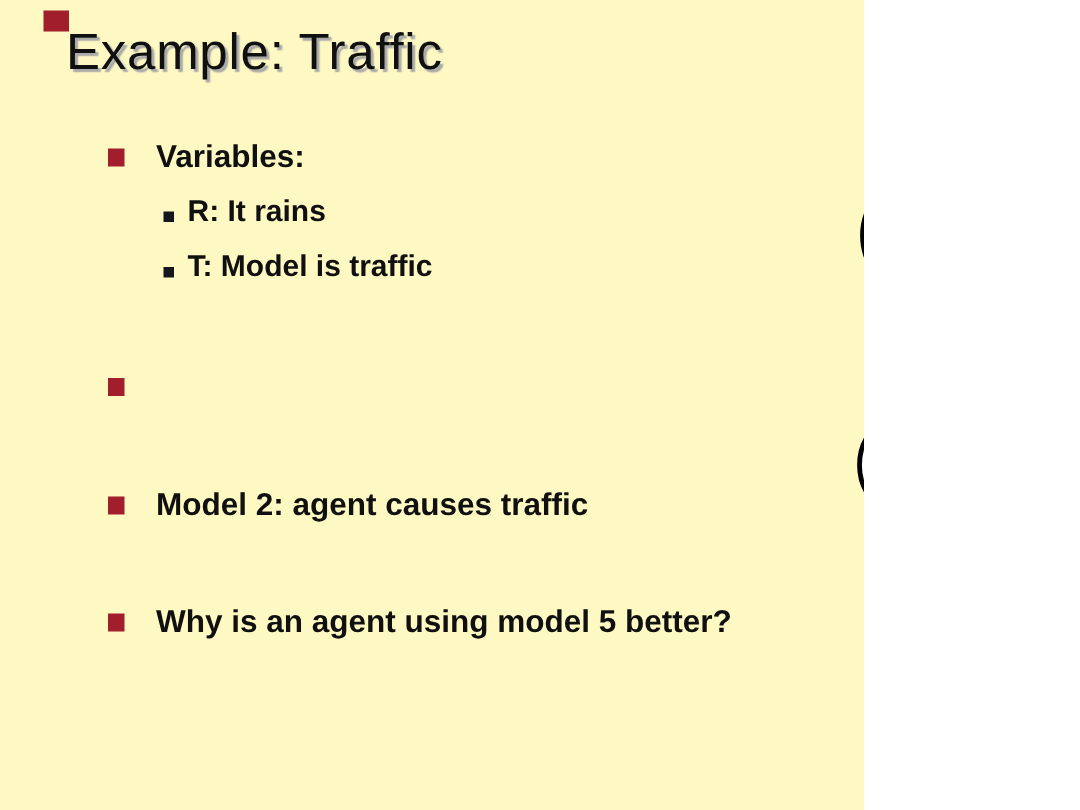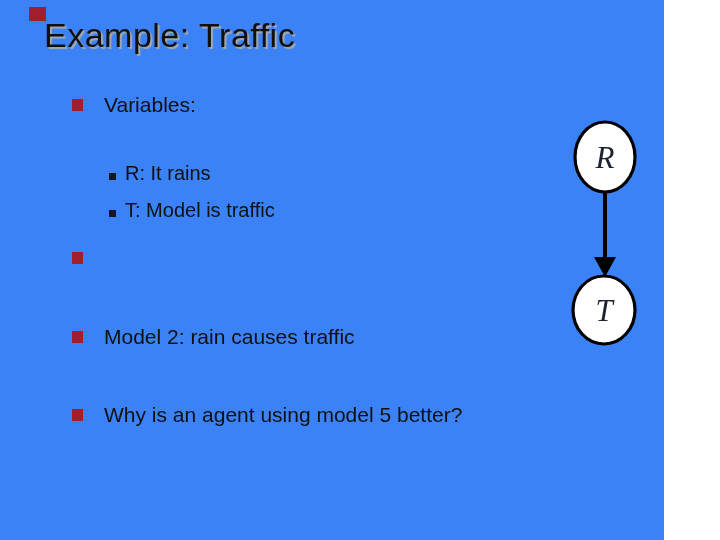--- a/index.html
+++ b/index.html
@@ -1,20 +1,20 @@
 <!DOCTYPE html>
 <html><head>
 <meta charset="utf-8">
 <style>
   html, body { margin: 0; padding: 0; background: #ffffff; }
   .stage {
     position: relative;
-    width: 664px;
+    width: 576px;
     height: 540px;
-    background: #3b82f6;
+    background: #fef9c3;
     overflow: hidden;
     font-family: "Liberation Sans", sans-serif;
     color: #101010;
   }
   .corner-marker {
     position: absolute;
     left: 29px; top: 7px;
     width: 17px; height: 14px;
     background: #a11e2d;
   }
@@ -28,36 +28,36 @@
     text-shadow: 2px 2px 1px #a8a8a8;
     white-space: nowrap;
   }
   .bullet-row {
     position: absolute;
     display: flex;
     align-items: flex-start;
     white-space: nowrap;
   }
   .bullet-row.lvl1 { left: 72px; font-size: 21px; }
-  .bullet-row.lvl2 { left: 109px; font-size: 20px; margin-top: 32px; }
+  .bullet-row.lvl2 { left: 109px; font-size: 20px; }
   .sq {
     flex: 0 0 auto;
     display: inline-block;
   }
   .lvl1 .sq {
     width: 11px; height: 12px;
     margin: 7px 21px 0 0;
     background: #a11e2d;
   }
   .lvl2 .sq {
     width: 7px; height: 7px;
     margin: 12px 9px 0 0;
     background: #16161e;
   }
-  .bullet-text { line-height: 1.25; color: #101010; }
+  .bullet-text { line-height: 1.25; color: #101010; font-weight: bold; }
   .diagram {
     position: absolute;
     left: 540px; top: 100px;
     width: 135px; height: 270px;
   }
   .node-label {
     font-family: "Liberation Serif", serif;
     font-style: italic;
     font-size: 31px;
     fill: #1e2230;
@@ -86,21 +86,21 @@
     <span class="sq"></span>
     <span class="bullet-text">T: Model is traffic</span>
   </div>
 
   <div class="bullet-row lvl1" style="top:245px">
     <span class="sq"></span>
   </div>
 
   <div class="bullet-row lvl1" style="top:324px">
     <span class="sq"></span>
-    <span class="bullet-text">Model 2: rain causes traffic</span>
+    <span class="bullet-text">Model 2: agent causes traffic</span>
   </div>
 
   <div class="bullet-row lvl1" style="top:402px">
     <span class="sq"></span>
     <span class="bullet-text">Why is an agent using model 5 better?</span>
   </div>
 
   <svg class="diagram" viewBox="0 0 135 270">
     <ellipse cx="65" cy="57" rx="30" ry="35" fill="#ffffff" stroke="#000000" stroke-width="3.2"></ellipse>
     <text x="65" y="68" text-anchor="middle" class="node-label">R</text>

